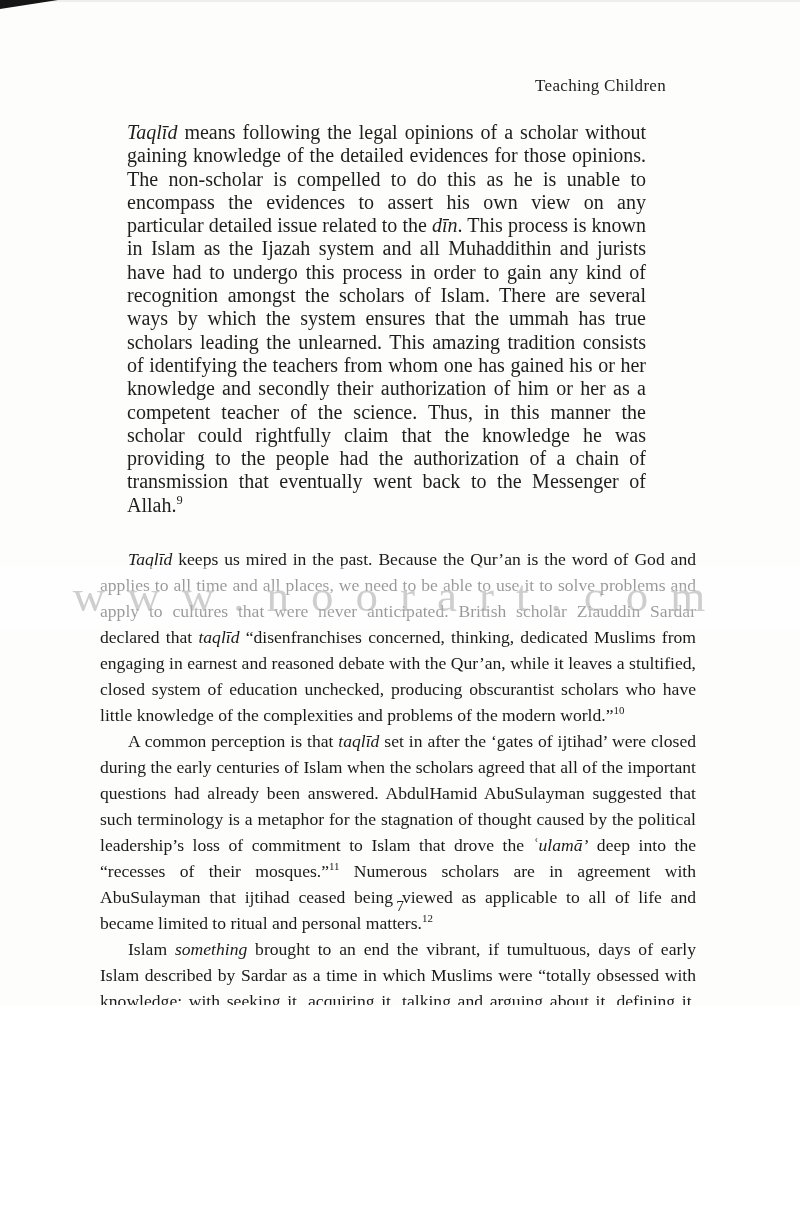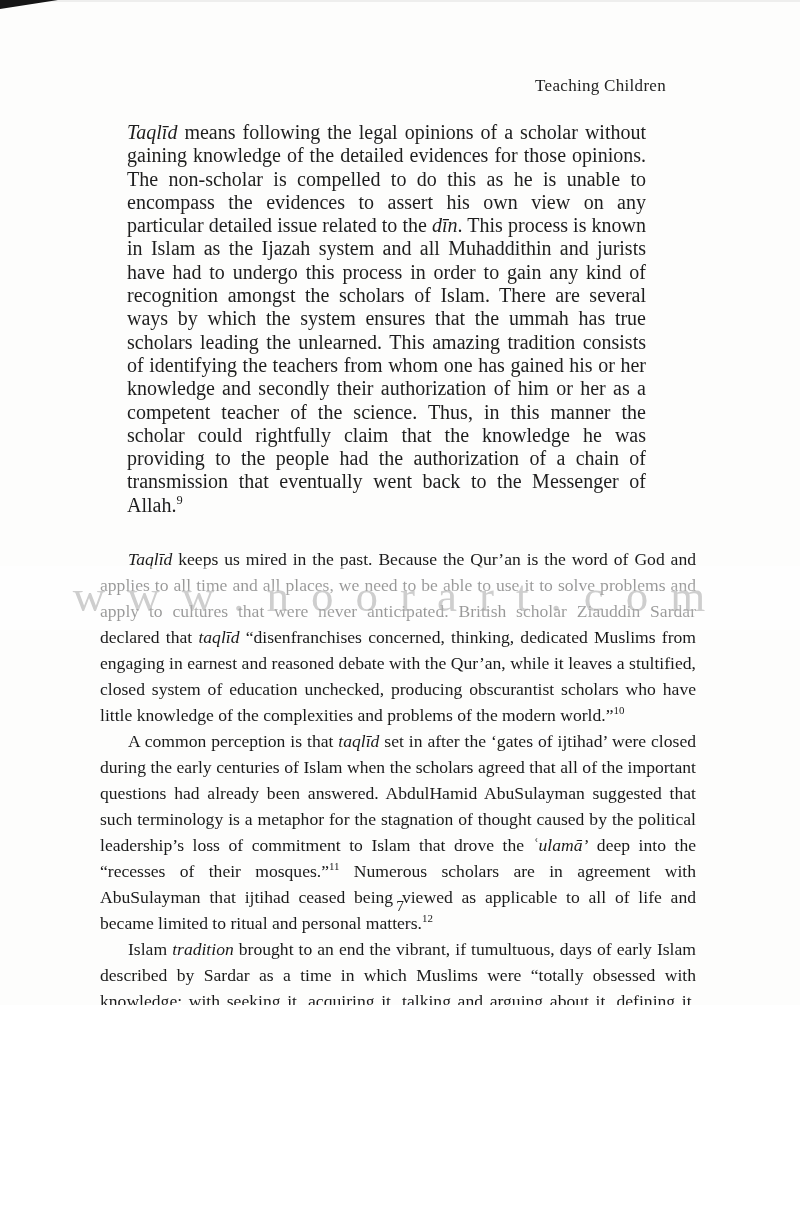--- a/index.html
+++ b/index.html
@@ -103,20 +103,20 @@
   <div class="scan-artifact"></div>
 
   <div class="content">
     <div class="running-header">Teaching Children</div>
 
     <blockquote class="quote"><em>Taqlīd</em><span> means following the legal opinions of a scholar without gaining knowledge of the detailed evidences for those opinions. The non-scholar is compelled to do this as he is unable to encompass the evidences to assert his own view on any particular detailed issue related to the </span><em>dīn</em><span>. This process is known in Islam as the Ijazah system and all Muhaddithin and jurists have had to undergo this process in order to gain any kind of recognition amongst the scholars of Islam. There are several ways by which the system ensures that the ummah has true scholars leading the unlearned. This amazing tradition consists of identifying the teachers from whom one has gained his or her knowledge and secondly their authorization of him or her as a competent teacher of the science. Thus, in this manner the scholar could rightfully claim that the knowledge he was providing to the people had the authorization of a chain of transmission that eventually went back to the Messenger of Allah.</span><sup>9</sup></blockquote>
 
     <div class="body-text">
       <p><em>Taqlīd</em><span> keeps us mired in the past. Because the Qur’an is the word of God and applies to all time and all places, we need to be able to use it to solve problems and apply to cultures that were never anticipated. British scholar Ziauddin Sardar declared that </span><em>taqlīd</em><span> “disenfranchises concerned, thinking, dedicated Muslims from engaging in earnest and reasoned debate with the Qur’an, while it leaves a stultified, closed system of education unchecked, producing obscurantist scholars who have little knowledge of the complexities and problems of the modern world.”</span><sup>10</sup></p>
       <p><span>A common perception is that </span><em>taqlīd</em><span> set in after the ‘gates of ijtihad’ were closed during the early centuries of Islam when the scholars agreed that all of the important questions had already been answered. AbdulHamid AbuSulayman suggested that such terminology is a metaphor for the stagnation of thought caused by the political leadership’s loss of commitment to Islam that drove the </span><em>ʿulamā’</em><span> deep into the “recesses of their mosques.”</span><sup>11</sup><span> Numerous scholars are in agreement with AbuSulayman that ijtihad ceased being viewed as applicable to all of life and became limited to ritual and personal matters.</span><sup>12</sup></p>
-      <p><span>Islam </span><em>tradition</em><span> brought to an end the vibrant, if tumultuous, days of early Islam described by Sardar as a time in which Muslims were “totally obsessed with knowledge: with seeking it, acquiring it, talking and arguing about it, defining it, building institutions for dispensing it, writing about it, reading about it, collating it,</span></p>
+      <p><span>Islam </span><em>something</em><span> brought to an end the vibrant, if tumultuous, days of early Islam described by Sardar as a time in which Muslims were “totally obsessed with knowledge: with seeking it, acquiring it, talking and arguing about it, defining it, building institutions for dispensing it, writing about it, reading about it, collating it,</span></p>
     </div>
   </div>
 
   <div class="watermark">www.noorart.com</div>
 
   <div class="page-number">7</div>
 </div>
 
 </body></html>

